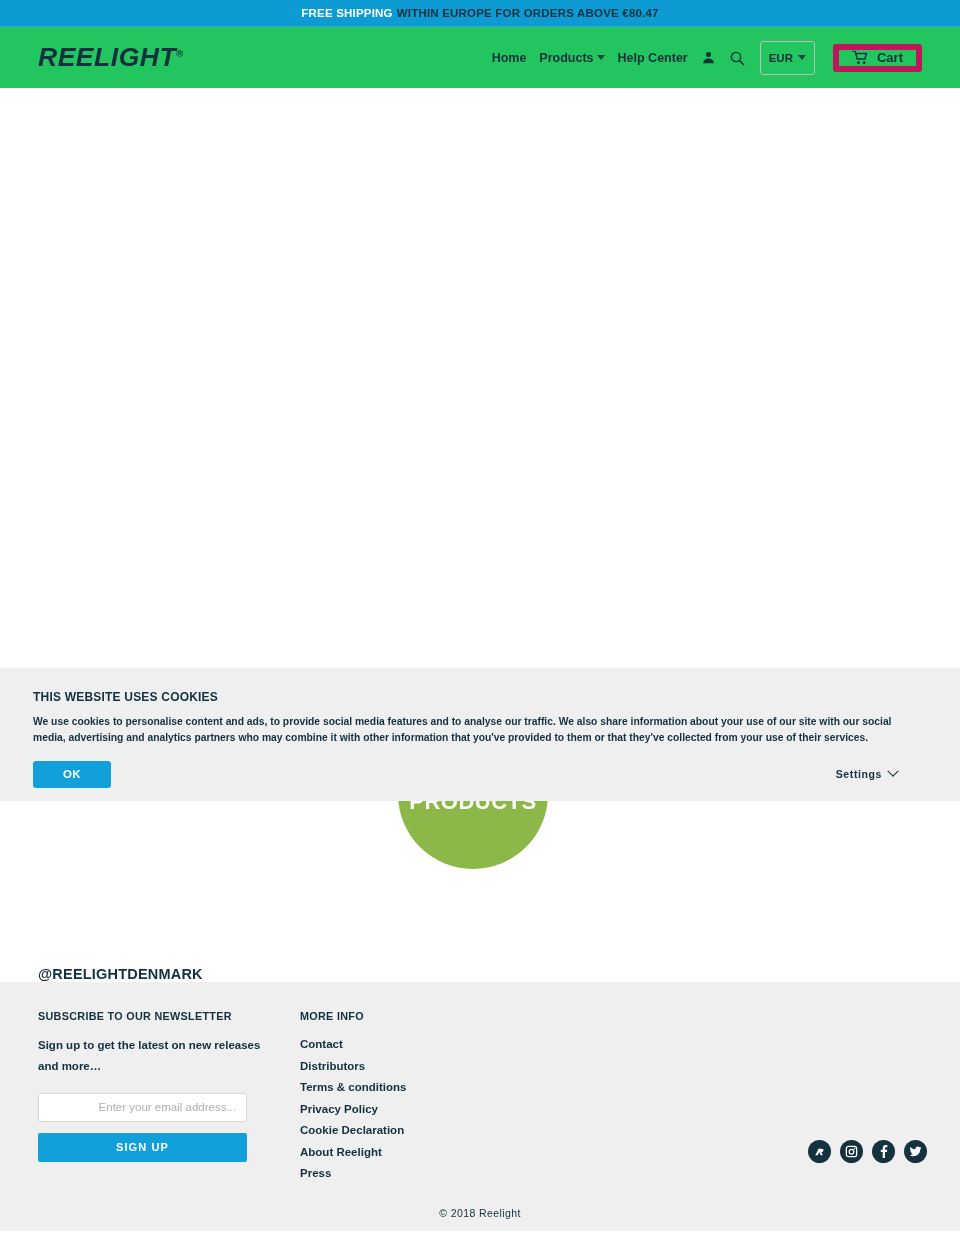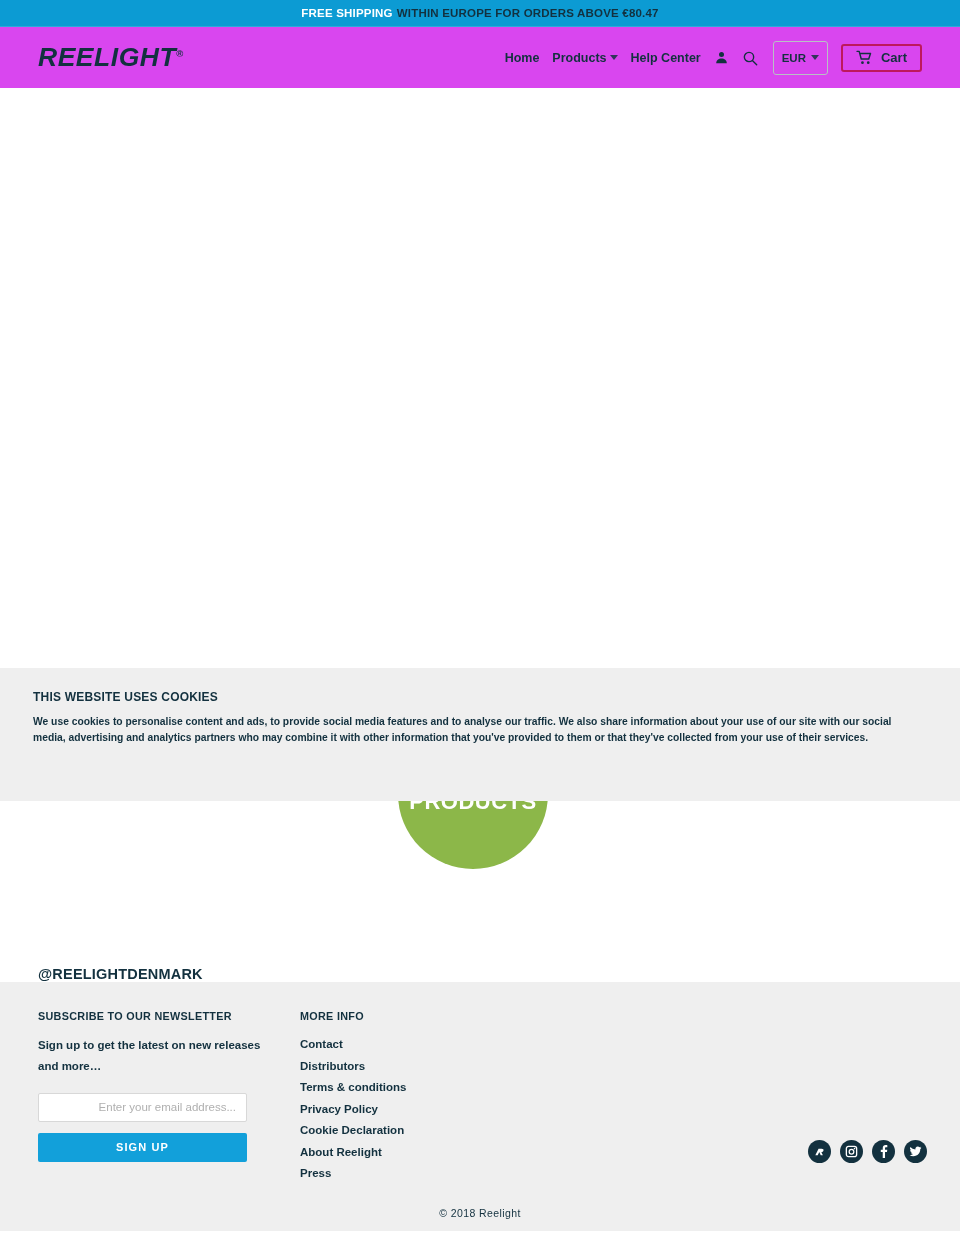--- a/index.html
+++ b/index.html
@@ -22,21 +22,21 @@
     align-items: center;
     justify-content: center;
     letter-spacing: .2px;
   }
   .promo-text { font-size: 11.5px; font-weight: bold; color: #13313f; white-space: nowrap; }
   .promo-text .hl { color: #ffffff; margin-right: 4px; }
 
   
   .site-header {
     height: 61px;
-    background: #d946ef;
+    background: #22c55e;
     display: flex;
     align-items: center;
     padding: 0 38px;
   }
   .logo {
     font-size: 25px;
     font-weight: bold;
     font-style: italic;
     letter-spacing: .5px;
     color: #13313f;
@@ -73,28 +73,29 @@
     height: 25px;
     padding: 16px 8px;
     display: flex;
     align-items: center;
     gap: 5px;
     cursor: pointer;
     margin-left: 2px;
   }
   .currency-box .cur { font-size: 11.5px; font-weight: bold; color: #13313f; }
   .cart-box {
-    border: 2px solid #be185d;
+    border: 6px solid #be185d;
     border-radius: 3px;
     height: 28px;
     padding: 0 13px;
     display: flex;
     align-items: center;
     gap: 8px;
     cursor: pointer;
+    margin-left: 5px;
   }
   .cart-box .cart-label { font-size: 13px; font-weight: bold; color: #13313f; }
 
   
   .main-stage {
     position: relative;
     height: 844px;
     background: #ffffff;
     overflow: hidden;
   }
@@ -344,20 +345,27 @@
 </header>
 
 <main class="main-stage">
   <div class="products-bubble">
     <span class="bubble-text">PRODUCTS</span>
   </div>
 
   <section class="cookie-banner">
     <div class="cookie-title">THIS WEBSITE USES COOKIES</div>
     <p class="cookie-body">We use cookies to personalise content and ads, to provide social media features and to analyse our traffic. We also share information about your use of our site with our social media, advertising and analytics partners who may combine it with other information that you've provided to them or that they've collected from your use of their services.</p>
+    <div class="cookie-actions">
+      <button class="ok-btn">OK</button>
+      <div class="settings-toggle">
+        <span class="s-label">Settings</span>
+        <span class="chev"></span>
+      </div>
+    </div>
   </section>
 </main>
 
 <div class="handle-strip">
   <span class="handle-text">@REELIGHTDENMARK</span>
 </div>
 
 <footer class="site-footer">
   <div class="footer-cols">
 

